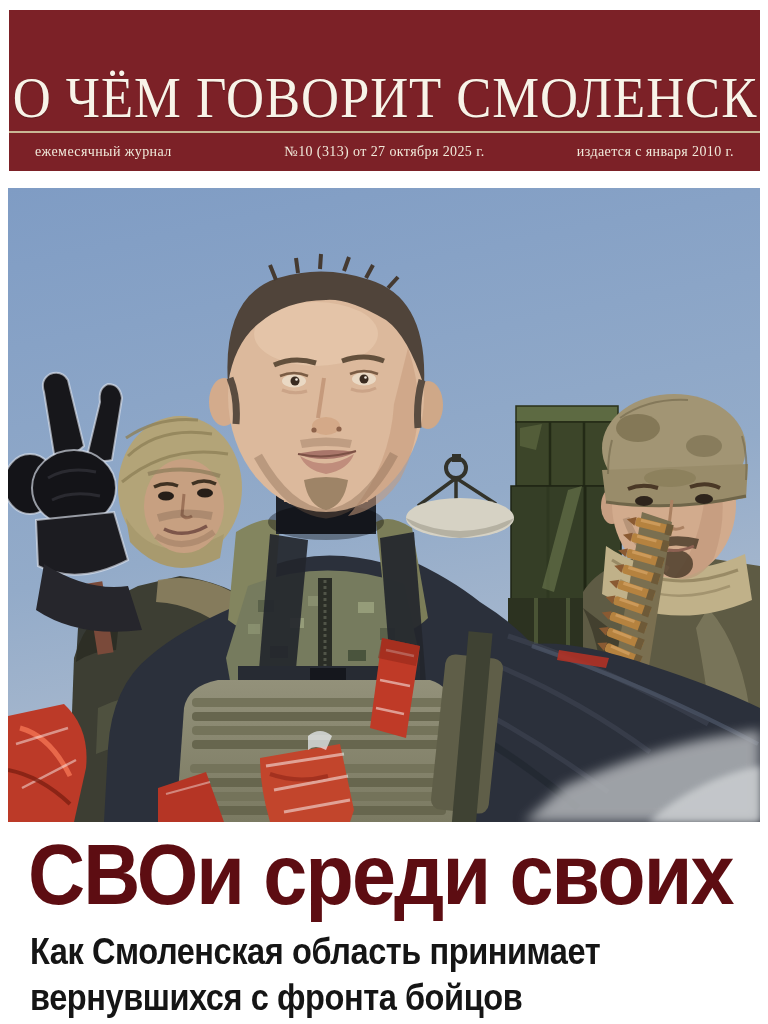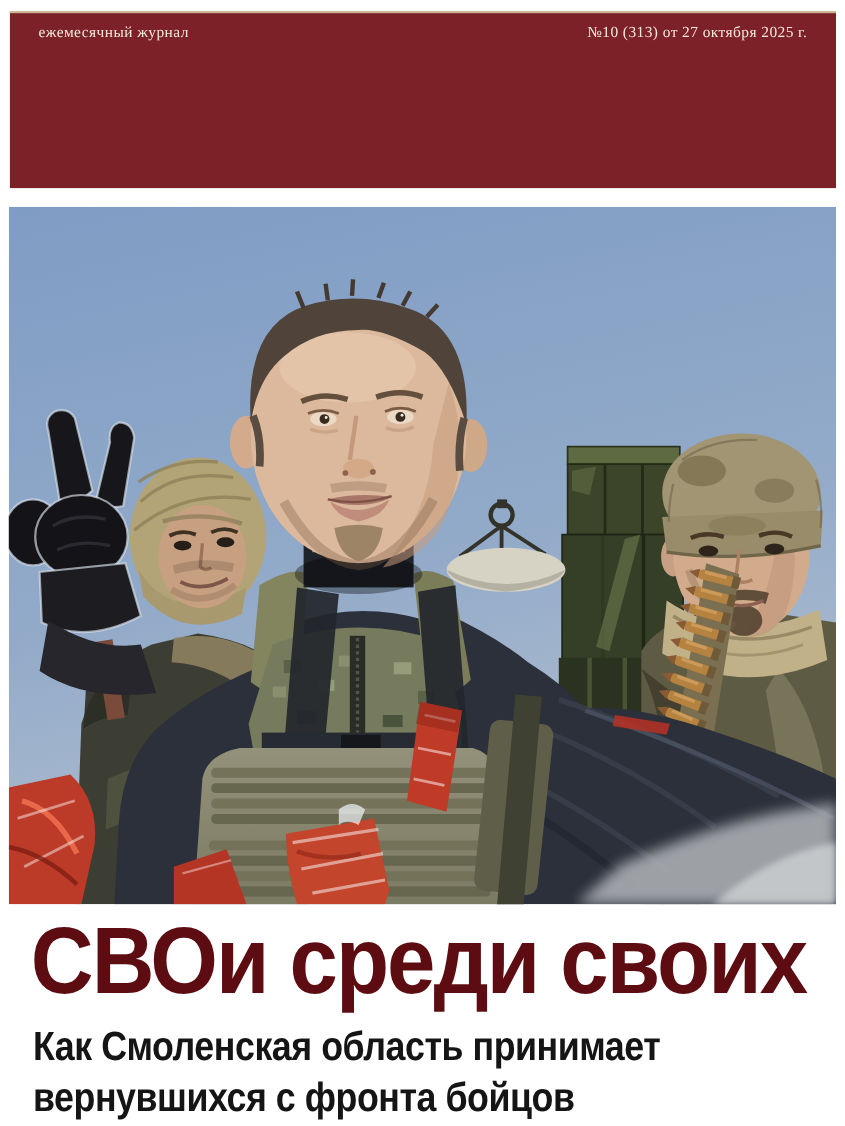--- a/index.html
+++ b/index.html
@@ -47,24 +47,28 @@
     position:absolute;left:30px;top:929px;
     font-weight:700;font-size:37px;line-height:46px;color:#151515;
     letter-spacing:-.5px;white-space:nowrap;
     transform:scaleX(0.88);transform-origin:left top;
   }
 </style>
 </head>
 <body>
 
 <div class="masthead">
+  <div class="masthead-top">
+    <div class="masthead-title">О ЧЁМ ГОВОРИТ СМОЛЕНСК</div>
+  </div>
   <div class="masthead-divider"></div>
   <div class="masthead-info">
     <span class="info-left">ежемесячный журнал</span>
     <span class="info-center">№10 (313) от 27 октября 2025 г.</span>
+    <span class="info-right">издается с января 2010 г.</span>
   </div>
 </div>
 
 <div class="photo">
 <svg viewBox="0 0 752 634" xmlns="http://www.w3.org/2000/svg">
   <defs>
     <linearGradient id="sky" x1="0" y1="0" x2="0.25" y2="1">
       <stop offset="0" stop-color="#7f9cc4"></stop>
       <stop offset="0.6" stop-color="#93abc9"></stop>
       <stop offset="1" stop-color="#b2bfd0"></stop>

